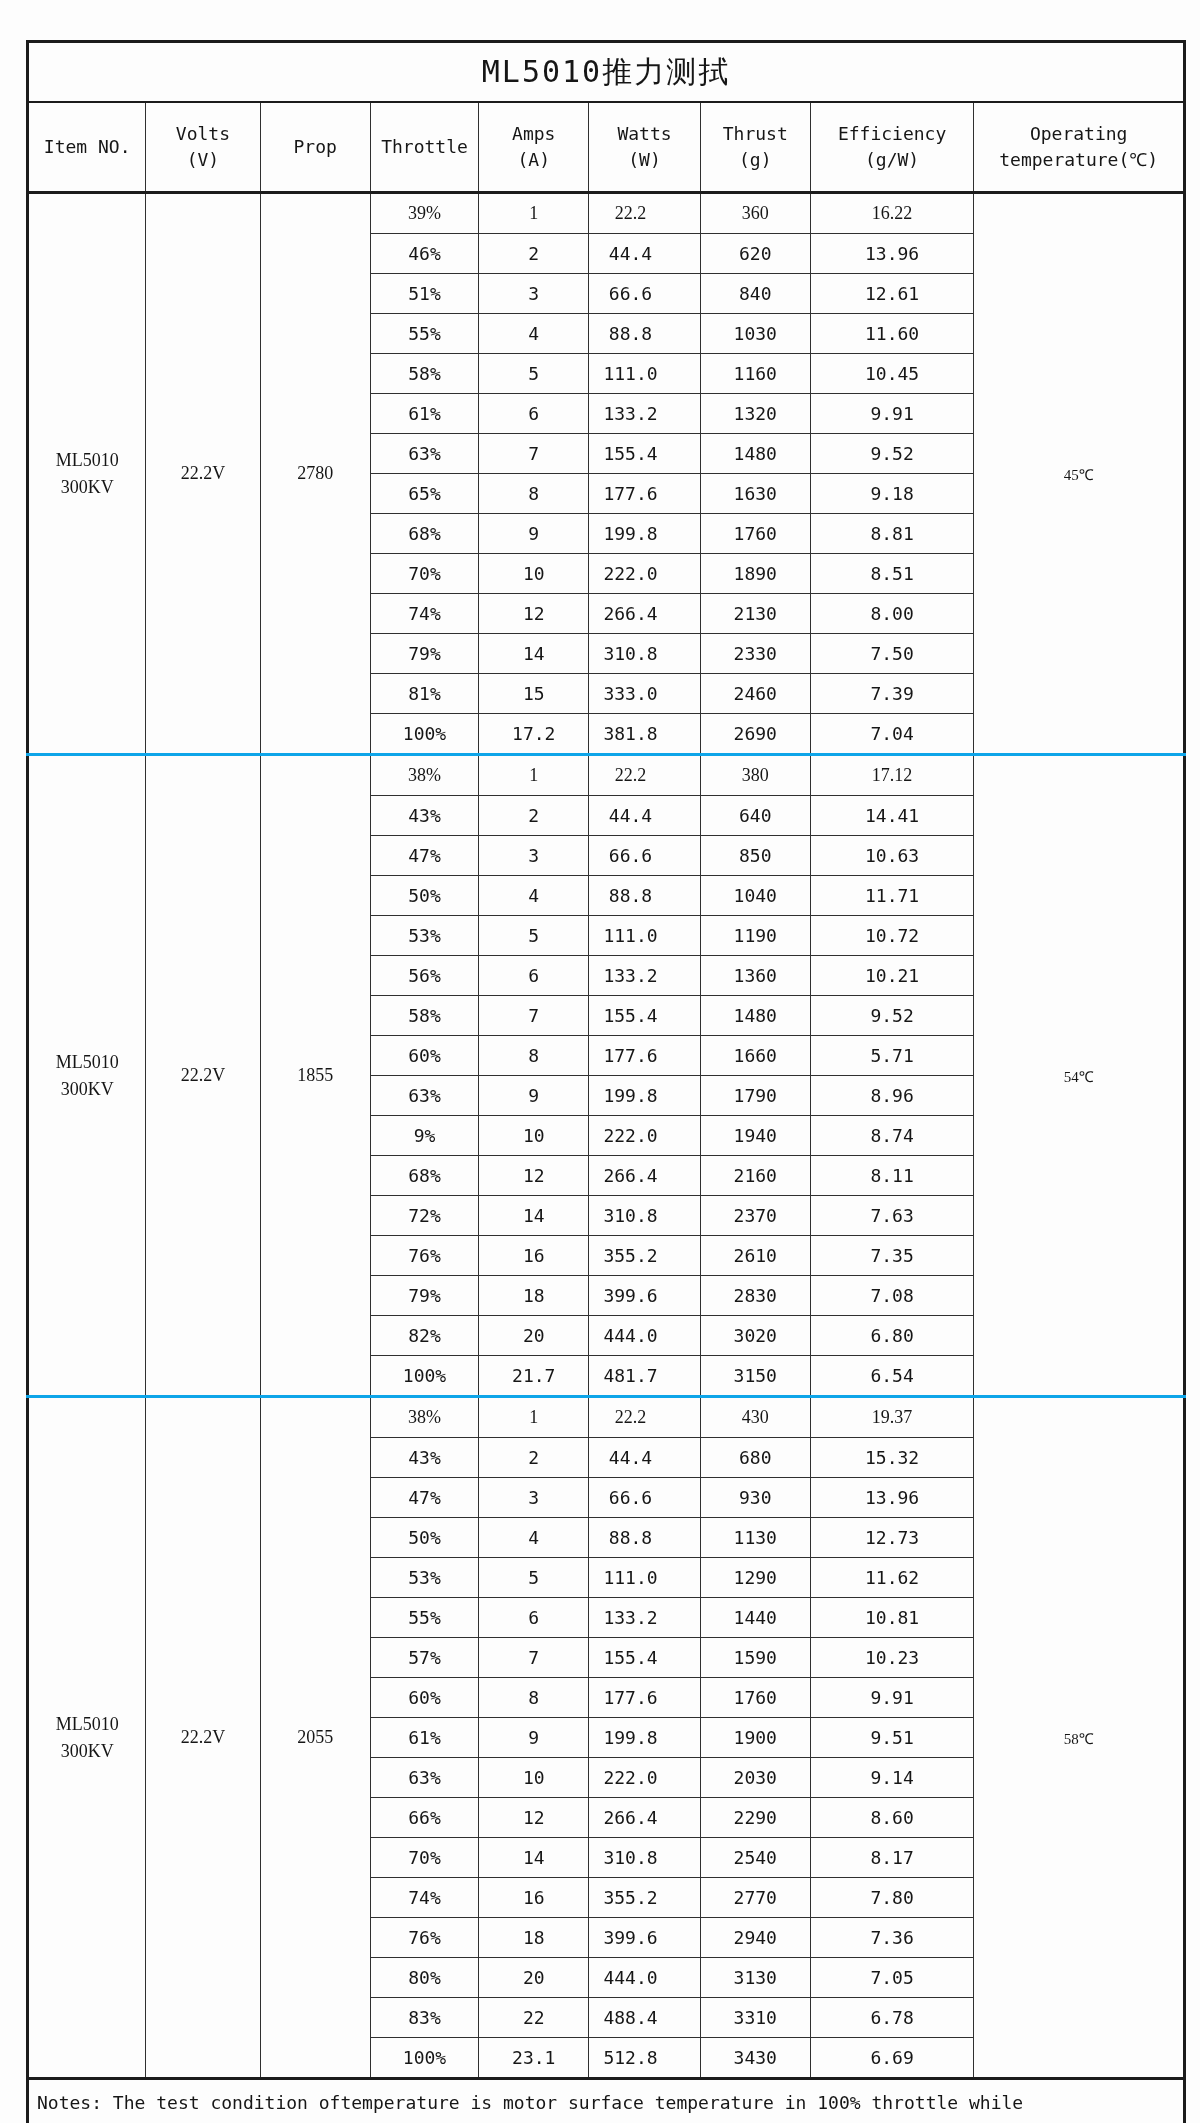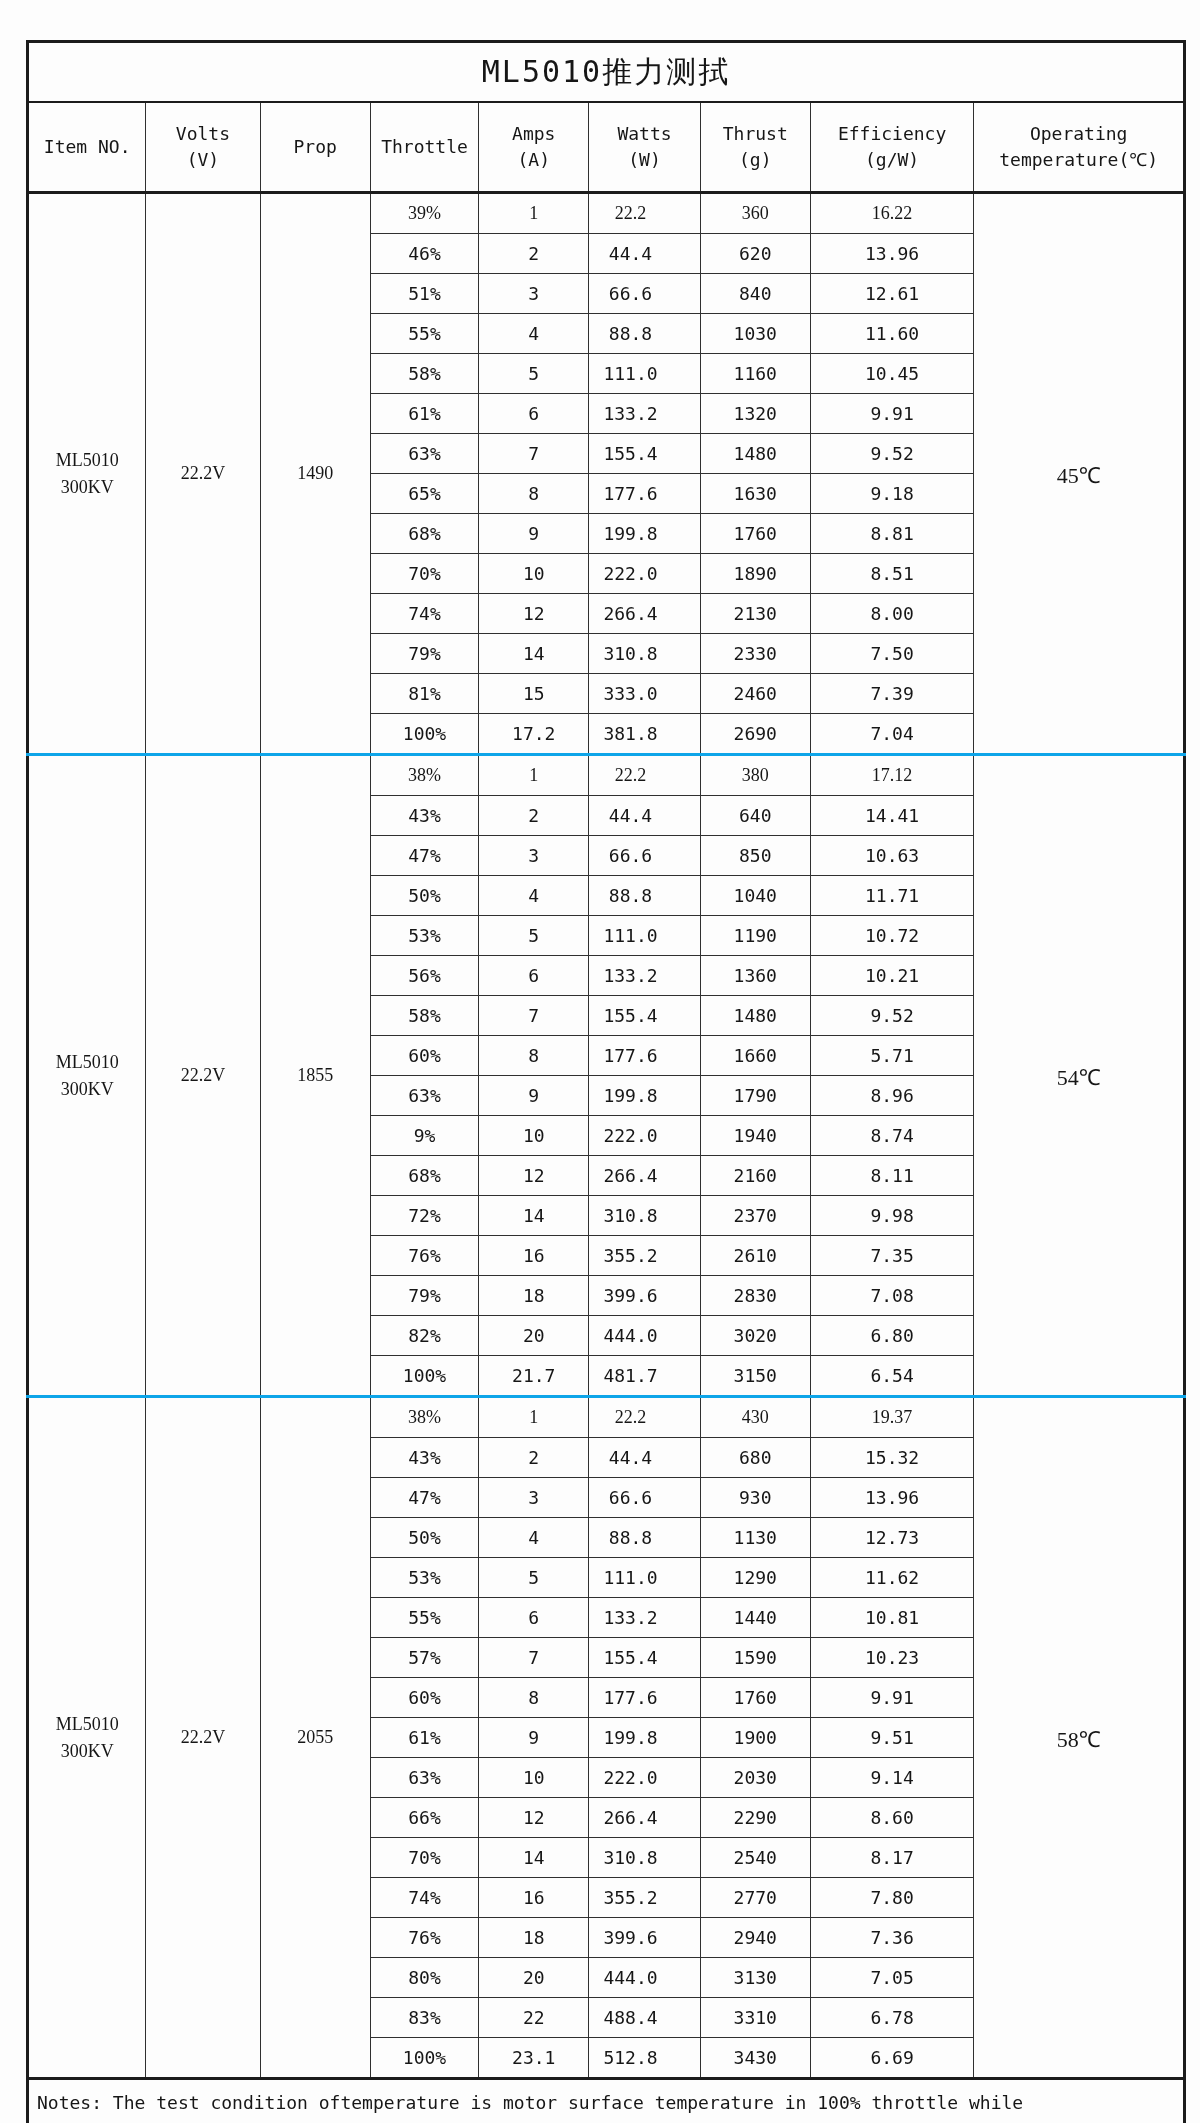--- a/index.html
+++ b/index.html
@@ -42,21 +42,21 @@
     font-size: 18px;
     line-height: 1.45;
     border-bottom: 3px solid #1c1c1c;
   }
   tbody td {
     height: 39px;
     font-size: 18px;
   }
   td.watts { padding-right: 28px; }
   td.merged { font-size: 18px; line-height: 1.5; }
-  td.temp { font-size: 22px; }
+  td.temp { font-size: 15px; }
   tr.sec-start td { border-top: 3px solid #0ea5e9; font-family: Liberation Serif, serif; }
   .notes-cell {
     text-align: left;
     font-size: 18px;
     line-height: 1.6;
     padding: 9px 8px 12px 8px;
     border-top: 3px solid #1c1c1c;
   }
 </style>
 </head>
@@ -115,21 +115,21 @@
           </th>
         </tr>
     </thead>
     <tbody id="table-body">
         <tr class="sec-start">
           <td rowspan="14" class="merged">
             <div>ML5010</div>
             <div>300KV</div>
           </td>
           <td rowspan="14" class="merged">22.2V</td>
-          <td rowspan="14" class="merged">1490</td>
+          <td rowspan="14" class="merged">2780</td>
           <td>39%</td>
           <td>1</td>
           <td class="watts">22.2</td>
           <td>360</td>
           <td>16.22</td>
           <td rowspan="14" class="temp">45℃</td>
         </tr>
         <tr>
           <td>46%</td>
           <td>2</td>
@@ -303,21 +303,21 @@
           <td>12</td>
           <td class="watts">266.4</td>
           <td>2160</td>
           <td>8.11</td>
         </tr>
         <tr>
           <td>72%</td>
           <td>14</td>
           <td class="watts">310.8</td>
           <td>2370</td>
-          <td>9.98</td>
+          <td>7.63</td>
         </tr>
         <tr>
           <td>76%</td>
           <td>16</td>
           <td class="watts">355.2</td>
           <td>2610</td>
           <td>7.35</td>
         </tr>
         <tr>
           <td>79%</td>

